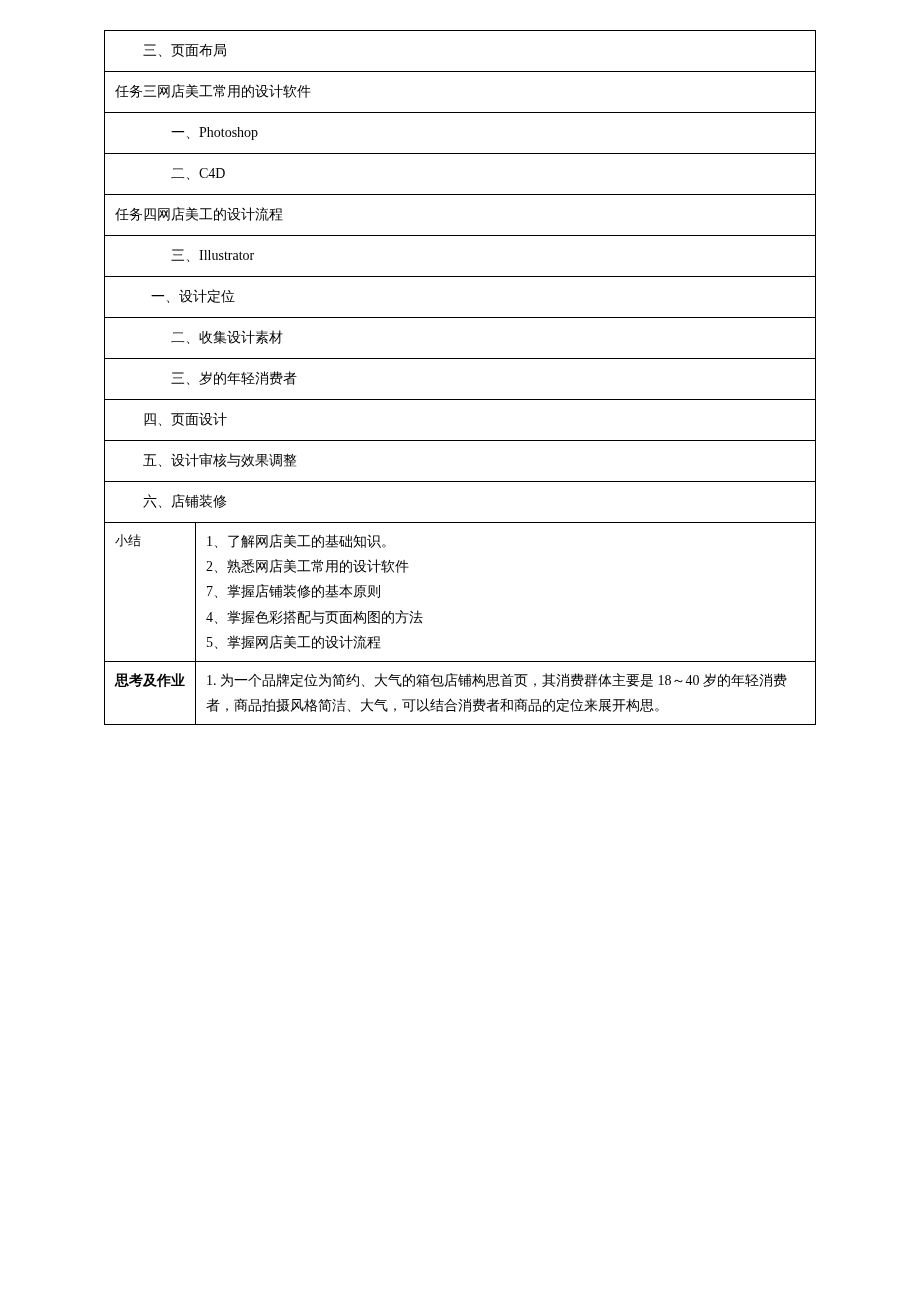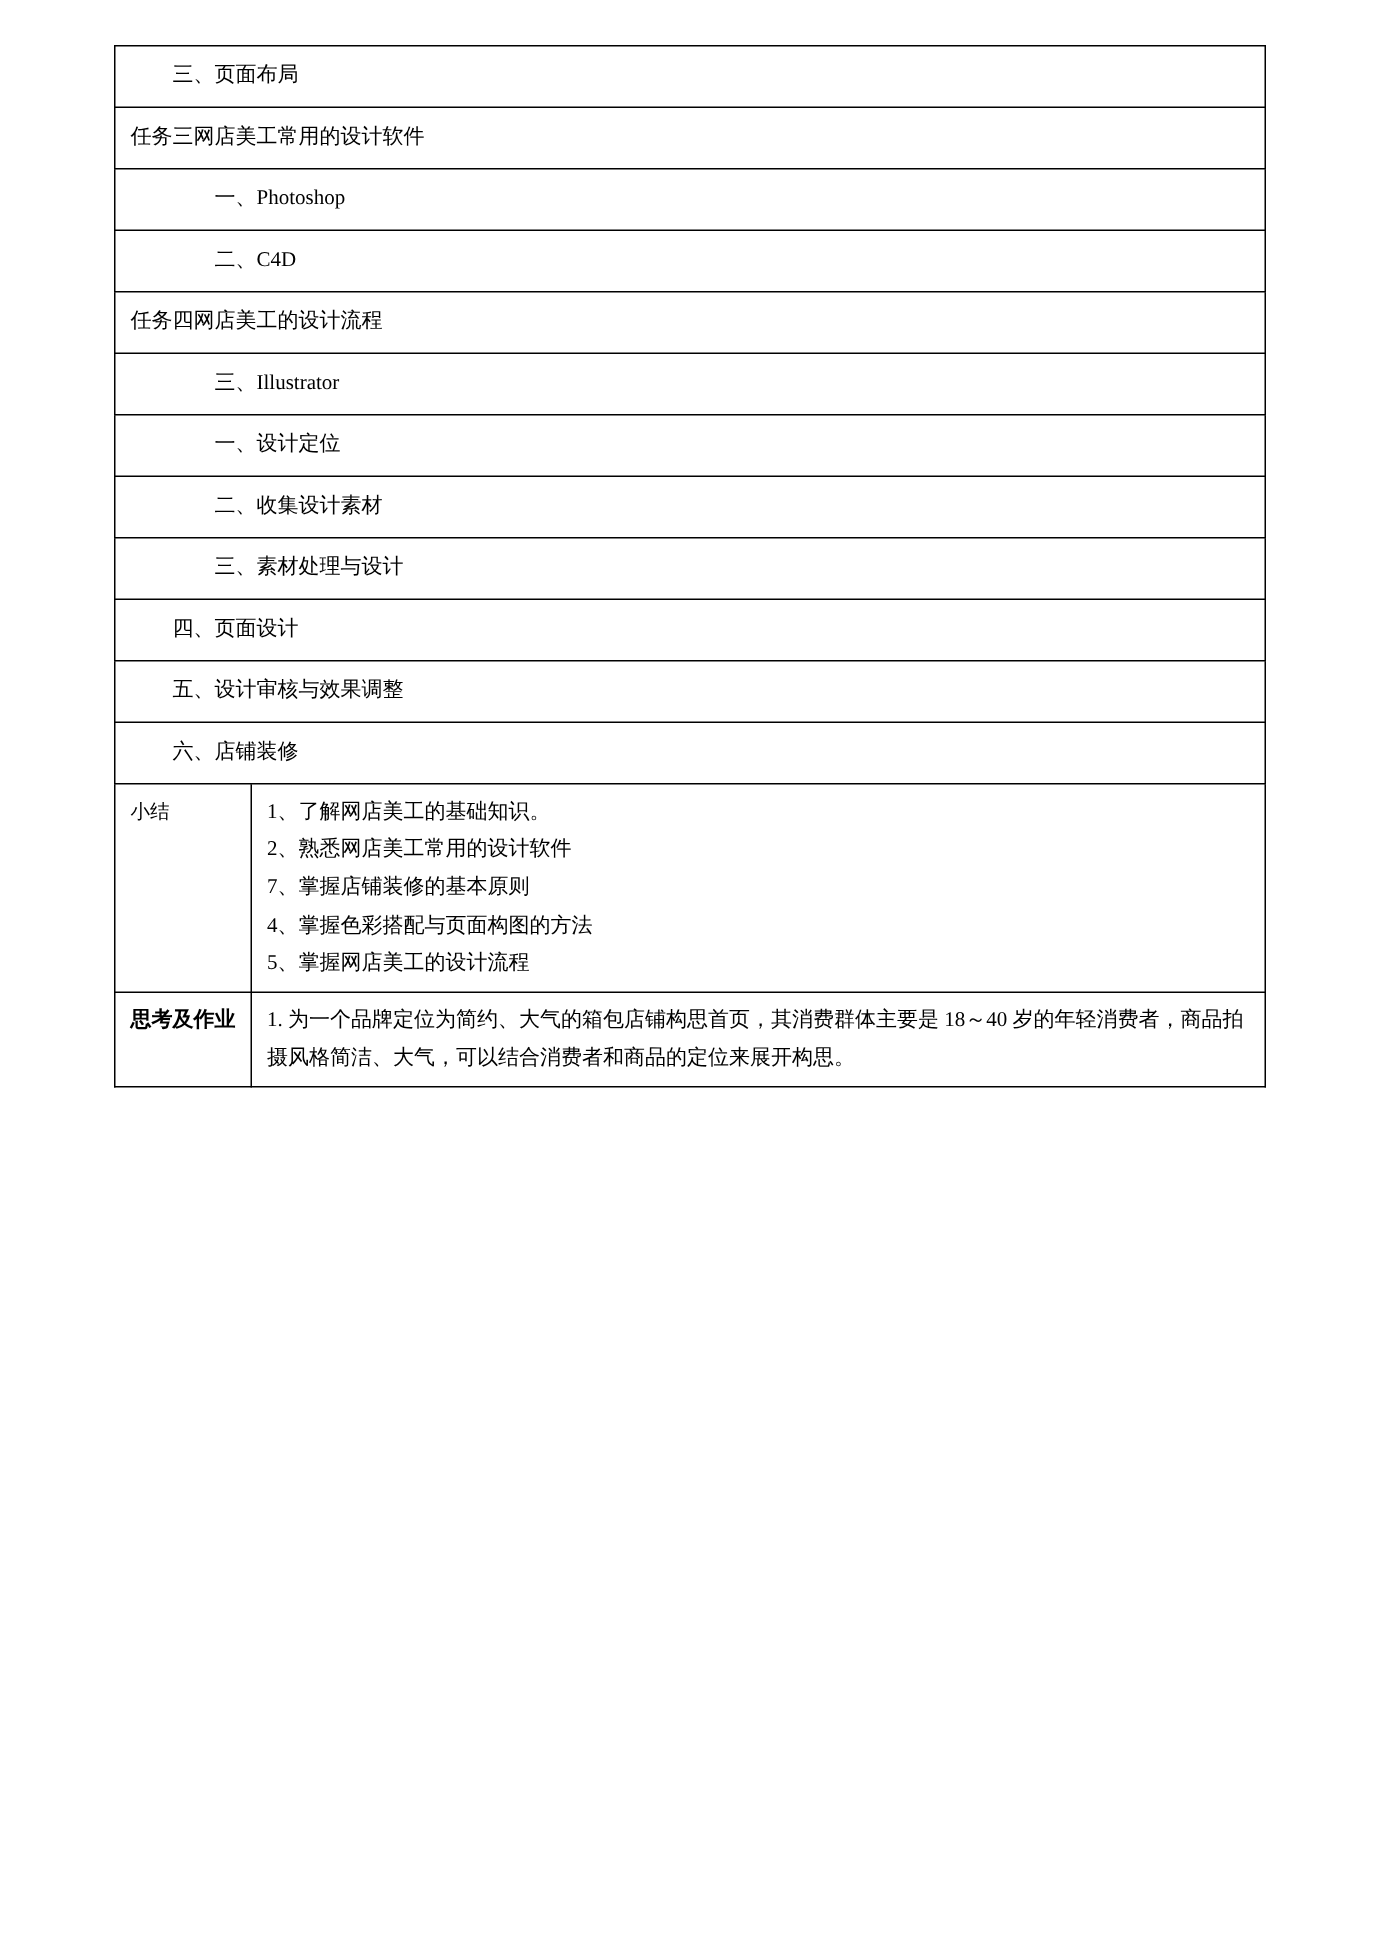--- a/index.html
+++ b/index.html
@@ -12,21 +12,21 @@
       background: #ffffff;
       font-family: "SimSun", "宋体", serif;
       font-size: 14px;
       color: #000000;
       padding: 20px;
       width: 920px;
       min-height: 1301px;
     }
 
     .main-table {
-      width: 768px;
+      width: 712px;
       margin: 10px auto;
       border-collapse: collapse;
       border: 1px solid #000;
     }
 
     .main-table td,
     .main-table th {
       border: 1px solid #000;
       padding: 6px 10px;
       vertical-align: top;
@@ -80,27 +80,27 @@
       <tr>
         <td colspan="2" style="padding-left: 66px; line-height: 2;">二、C4D</td>
       </tr>
       <tr>
         <td colspan="2" style="padding-left: 10px; line-height: 2;">任务四网店美工的设计流程</td>
       </tr>
       <tr>
         <td colspan="2" style="padding-left: 66px; line-height: 2;">三、Illustrator</td>
       </tr>
       <tr>
-        <td colspan="2" style="padding-left: 66px; line-height: 2; margin-left: 35px;">一、设计定位</td>
+        <td colspan="2" style="padding-left: 46px; line-height: 2; margin-left: 35px;">一、设计定位</td>
       </tr>
       <tr>
         <td colspan="2" style="padding-left: 66px; line-height: 2;">二、收集设计素材</td>
       </tr>
       <tr>
-        <td colspan="2" style="padding-left: 66px; line-height: 2;">三、素材处理与设计</td>
+        <td colspan="2" style="padding-left: 66px; line-height: 2;">三、岁的年轻消费者</td>
       </tr>
       <tr>
         <td colspan="2" style="padding-left: 38px; line-height: 2; font-family: Liberation Serif, serif;">四、页面设计</td>
       </tr>
       <tr>
         <td colspan="2" style="padding-left: 38px; line-height: 2;">五、设计审核与效果调整</td>
       </tr>
       <tr>
         <td colspan="2" style="padding-left: 38px; line-height: 2;">六、店铺装修</td>
       </tr>

